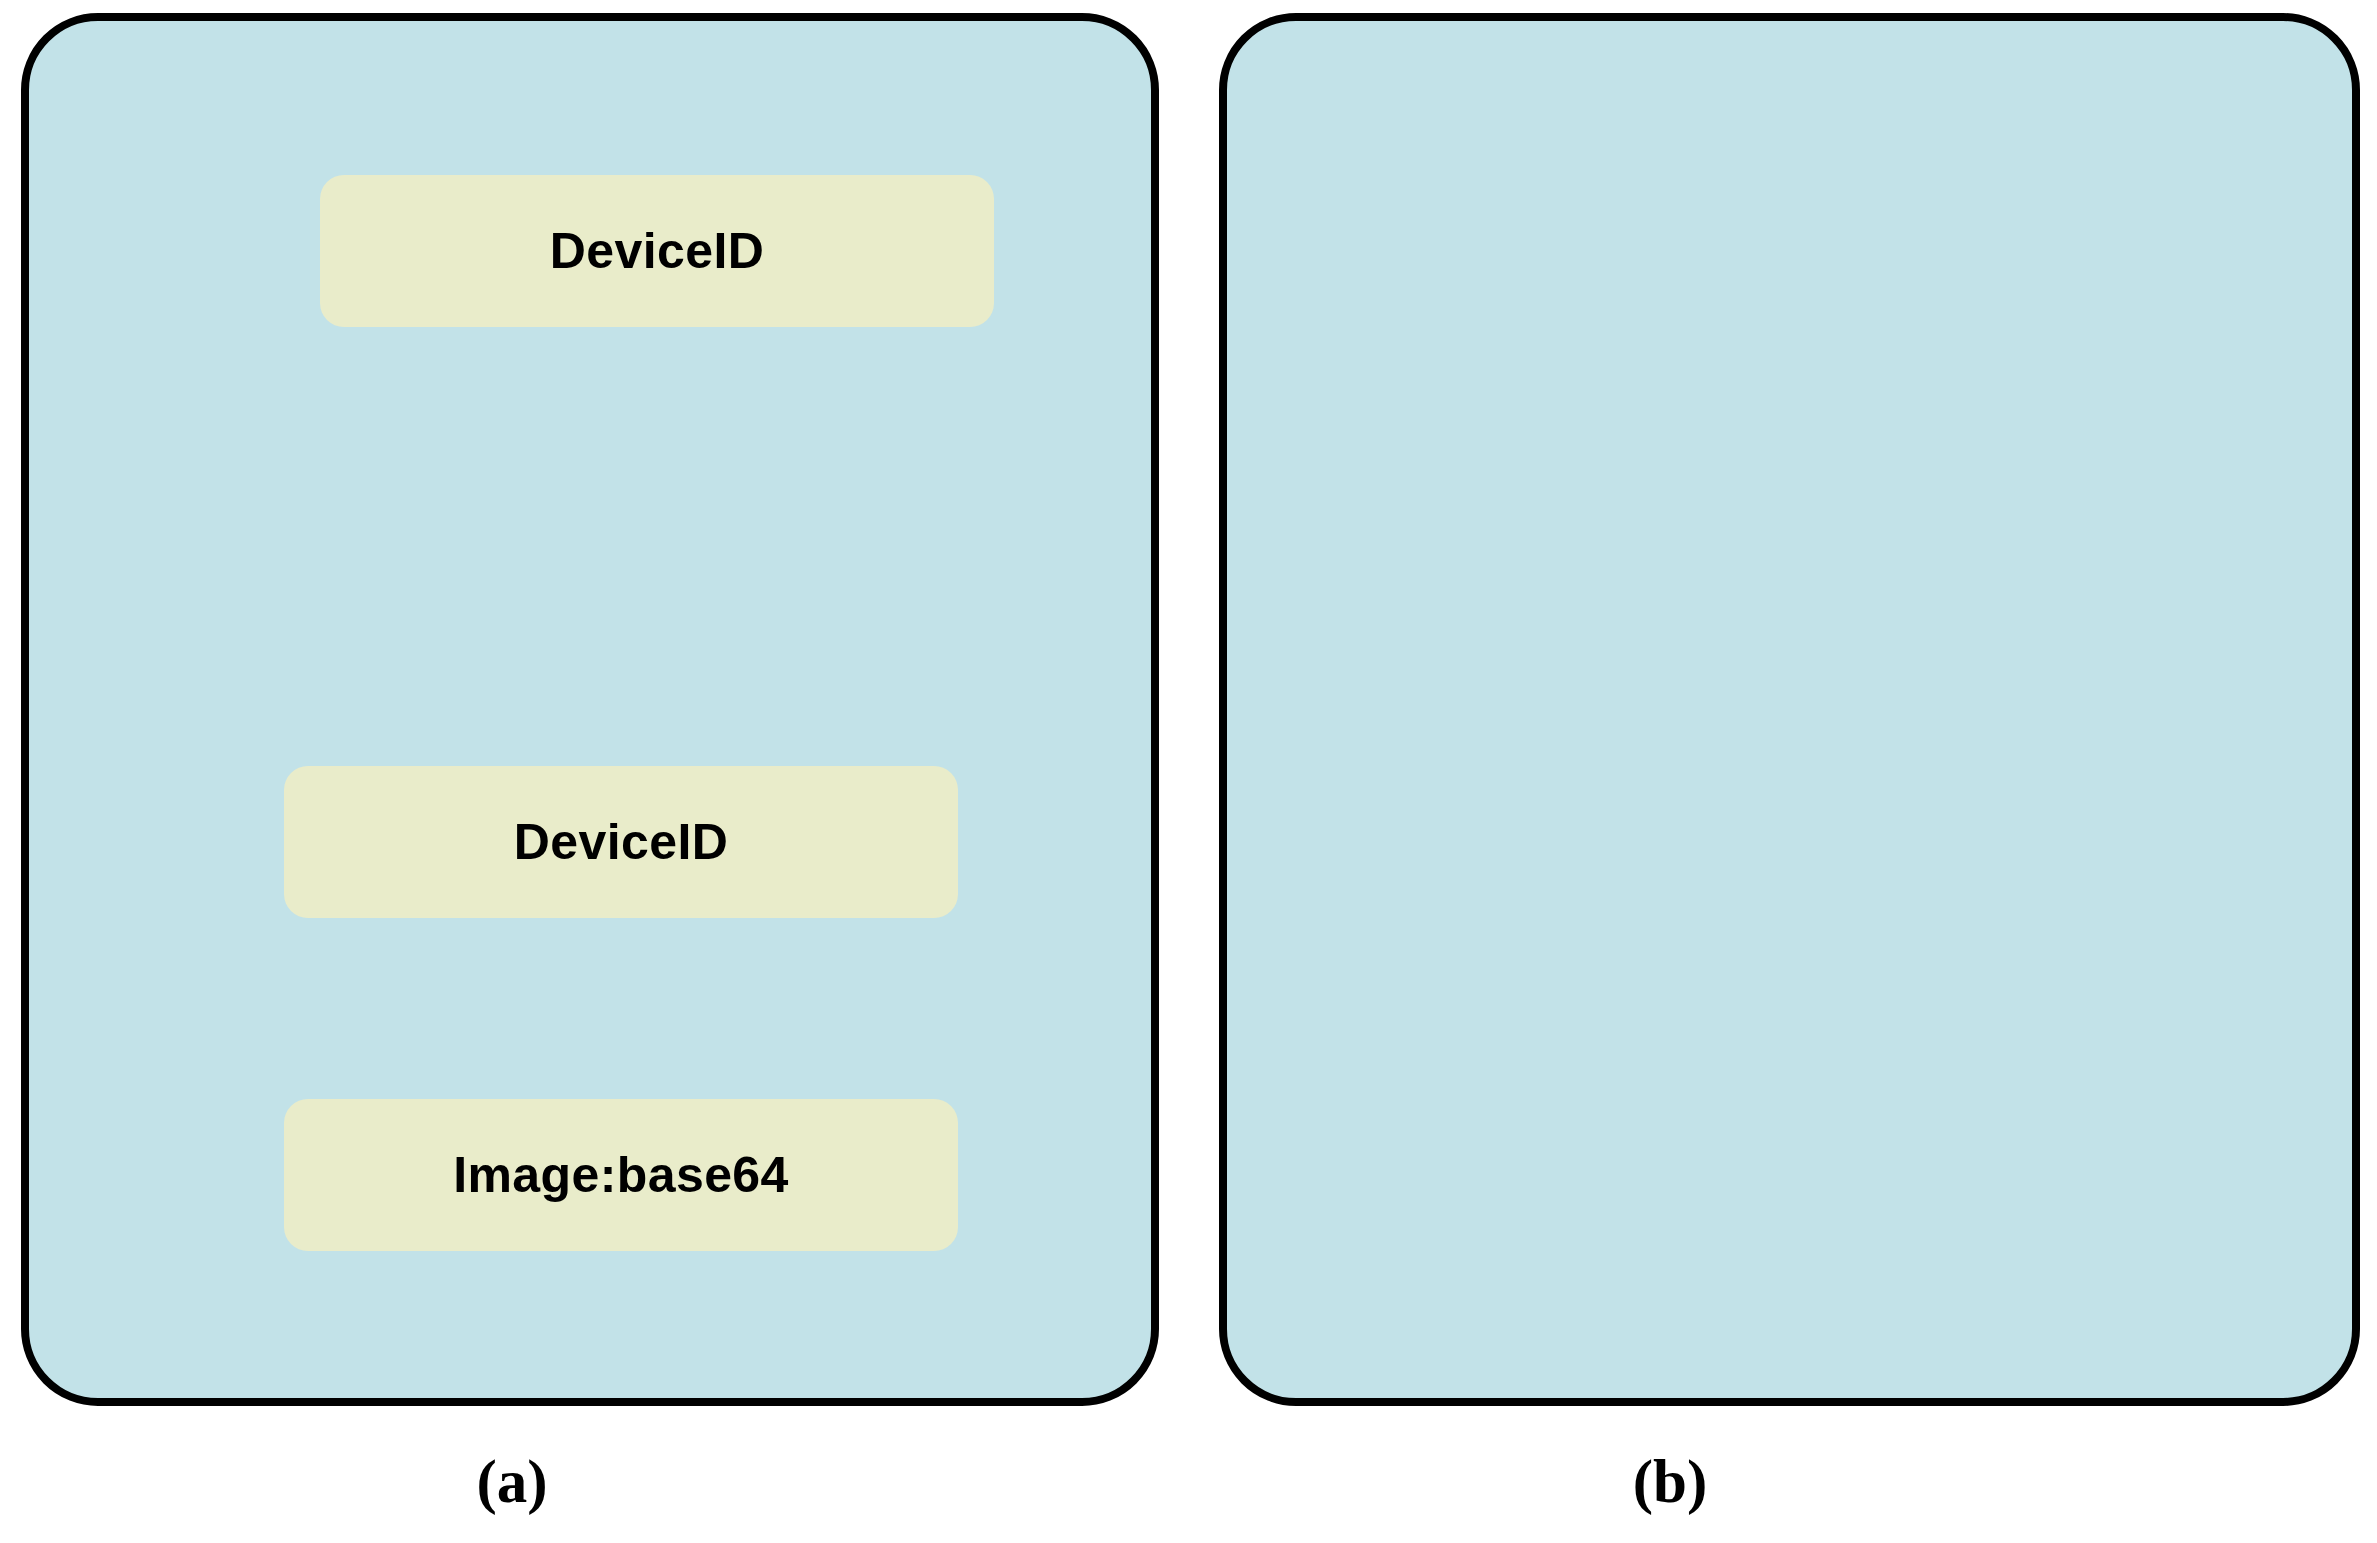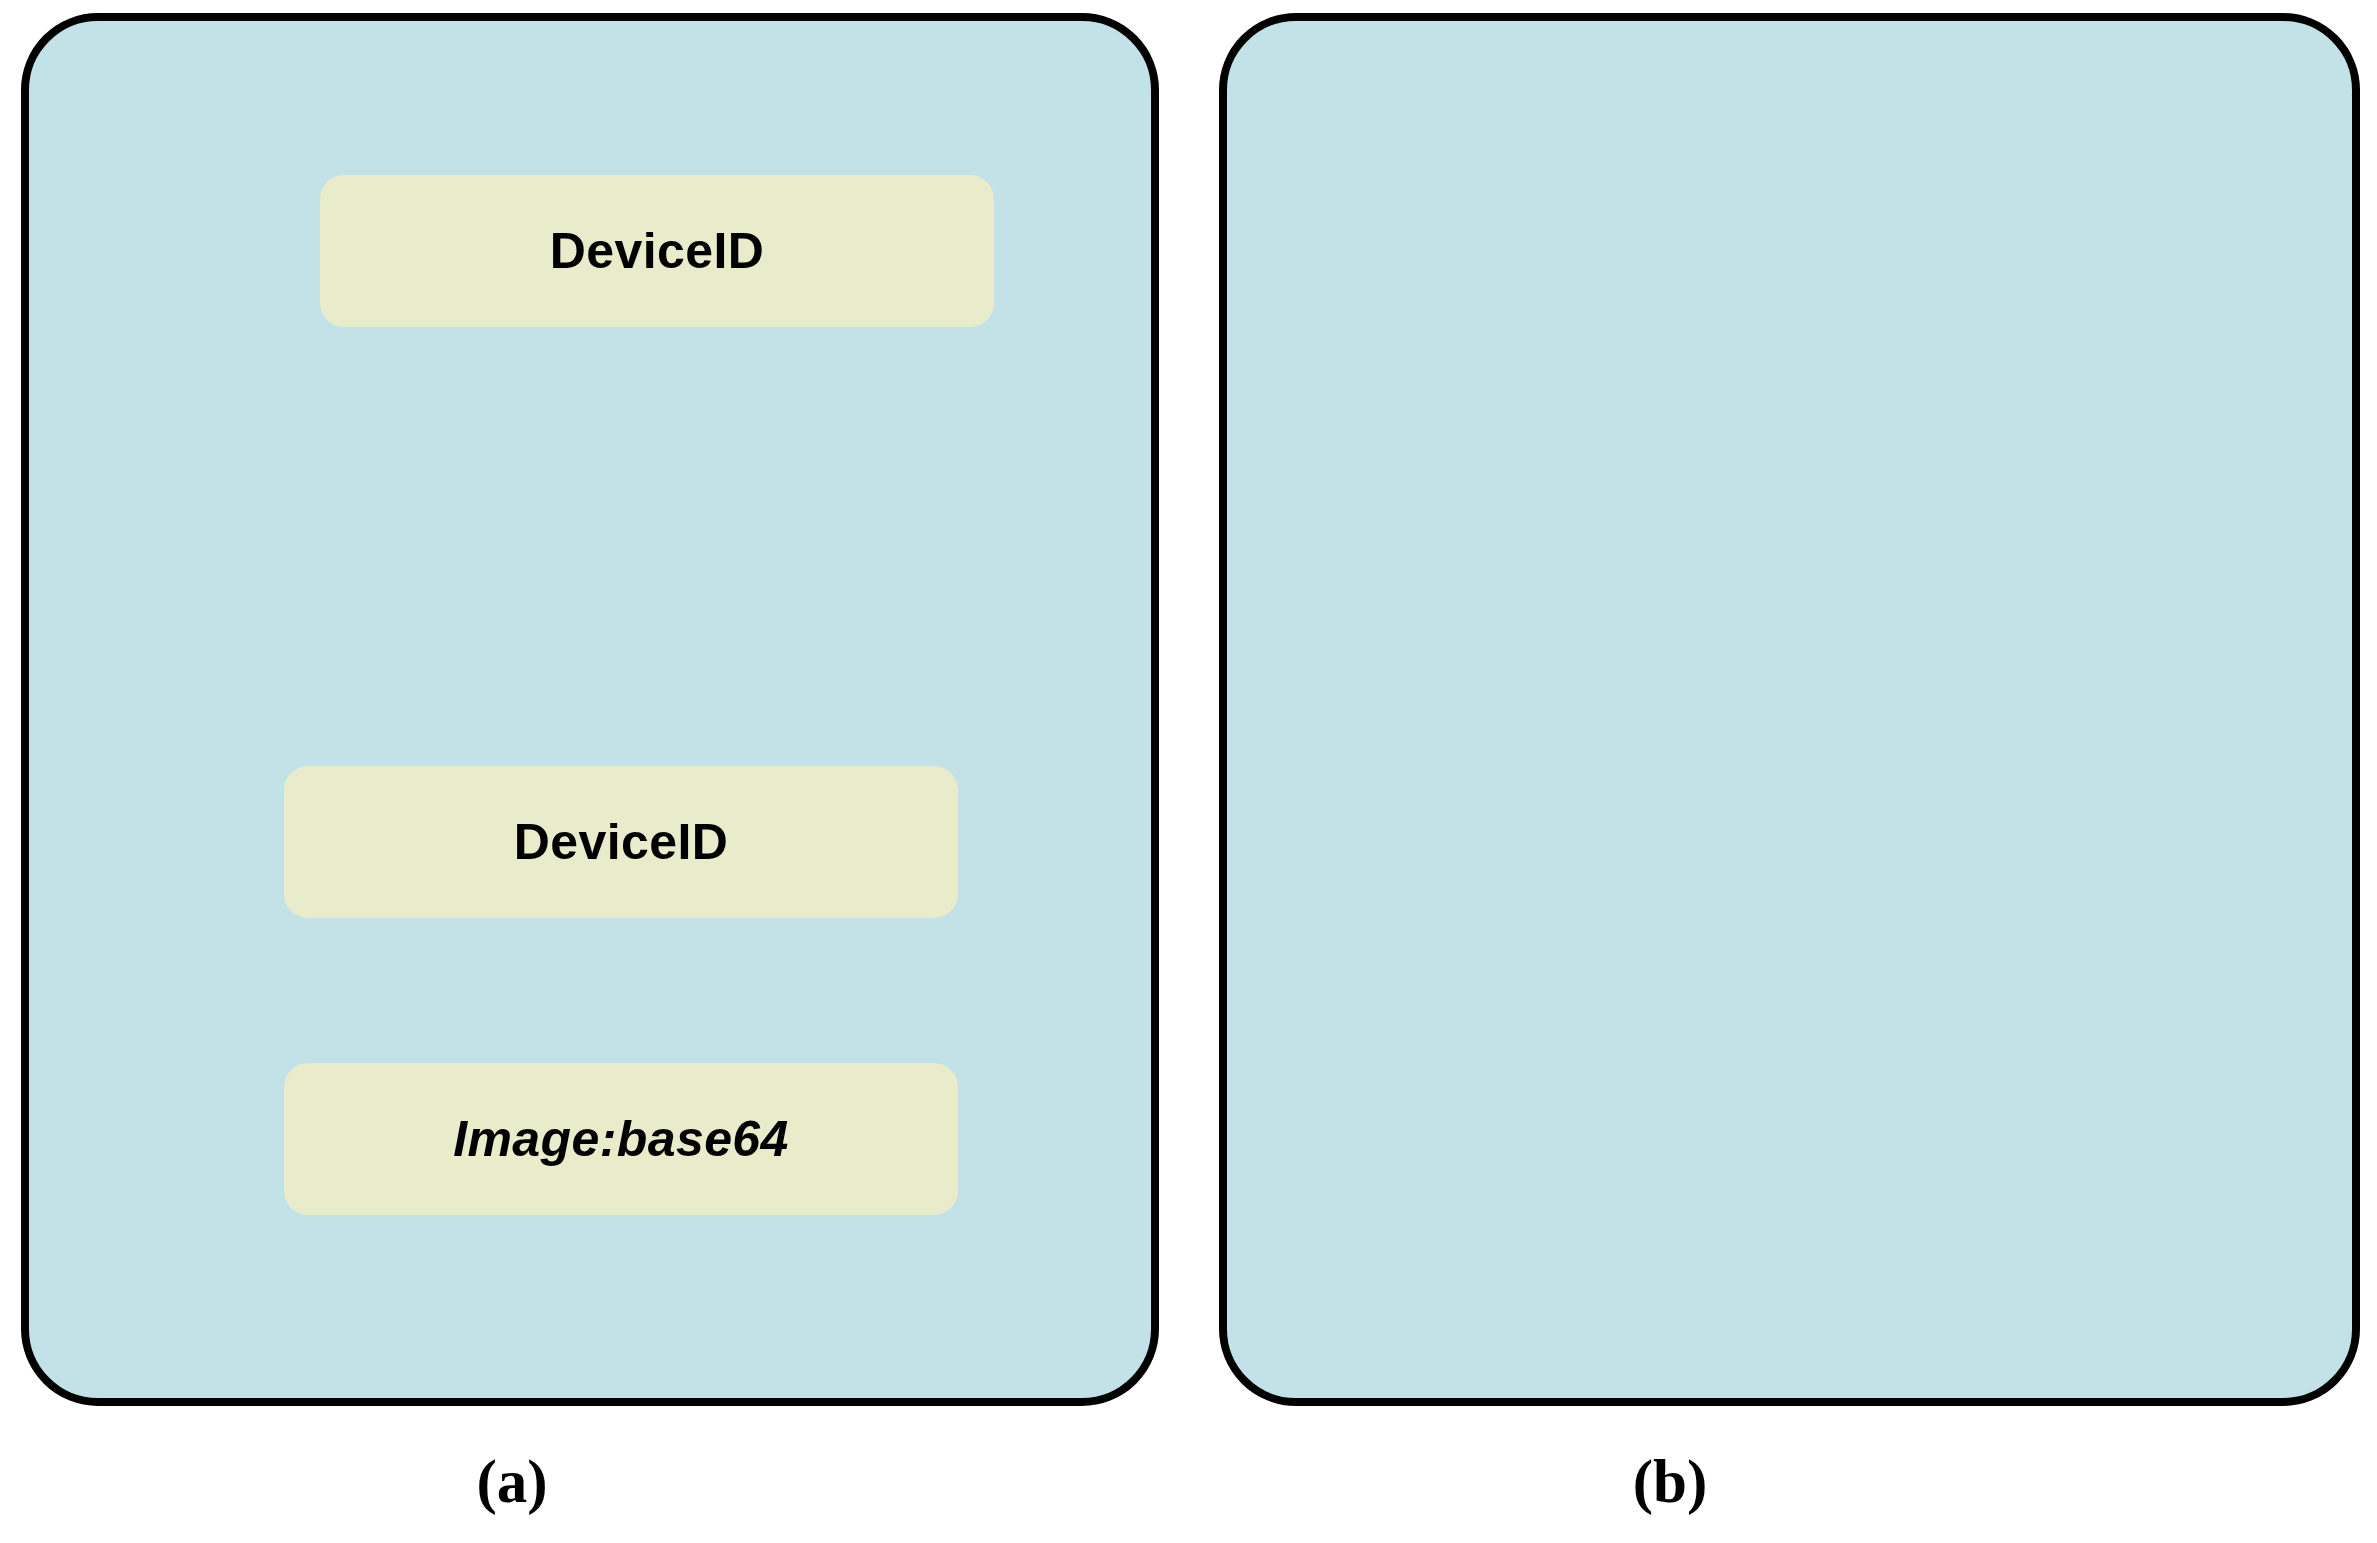--- a/index.html
+++ b/index.html
@@ -59,21 +59,21 @@
     color: #000000;
     letter-spacing: 0.4px;
     white-space: nowrap;
   }
 
   
   .panel-a-box { left: 255px; width: 674px; height: 152px; }
   #box-a-0 { top: 154px; margin-left: 36px; }
   #box-a-1 { top: 450px; }
   #box-a-2 { top: 745px; }
-  #box-a-3 { top: 1042px; font-style: italic; }
+  #box-a-3 { top: 1078px; }
 
   
   .caption {
     position: absolute;
     font-family: "Liberation Serif", serif;
     font-weight: bold;
     font-size: 61px;
     line-height: 1;
     color: #000000;
     text-align: center;

